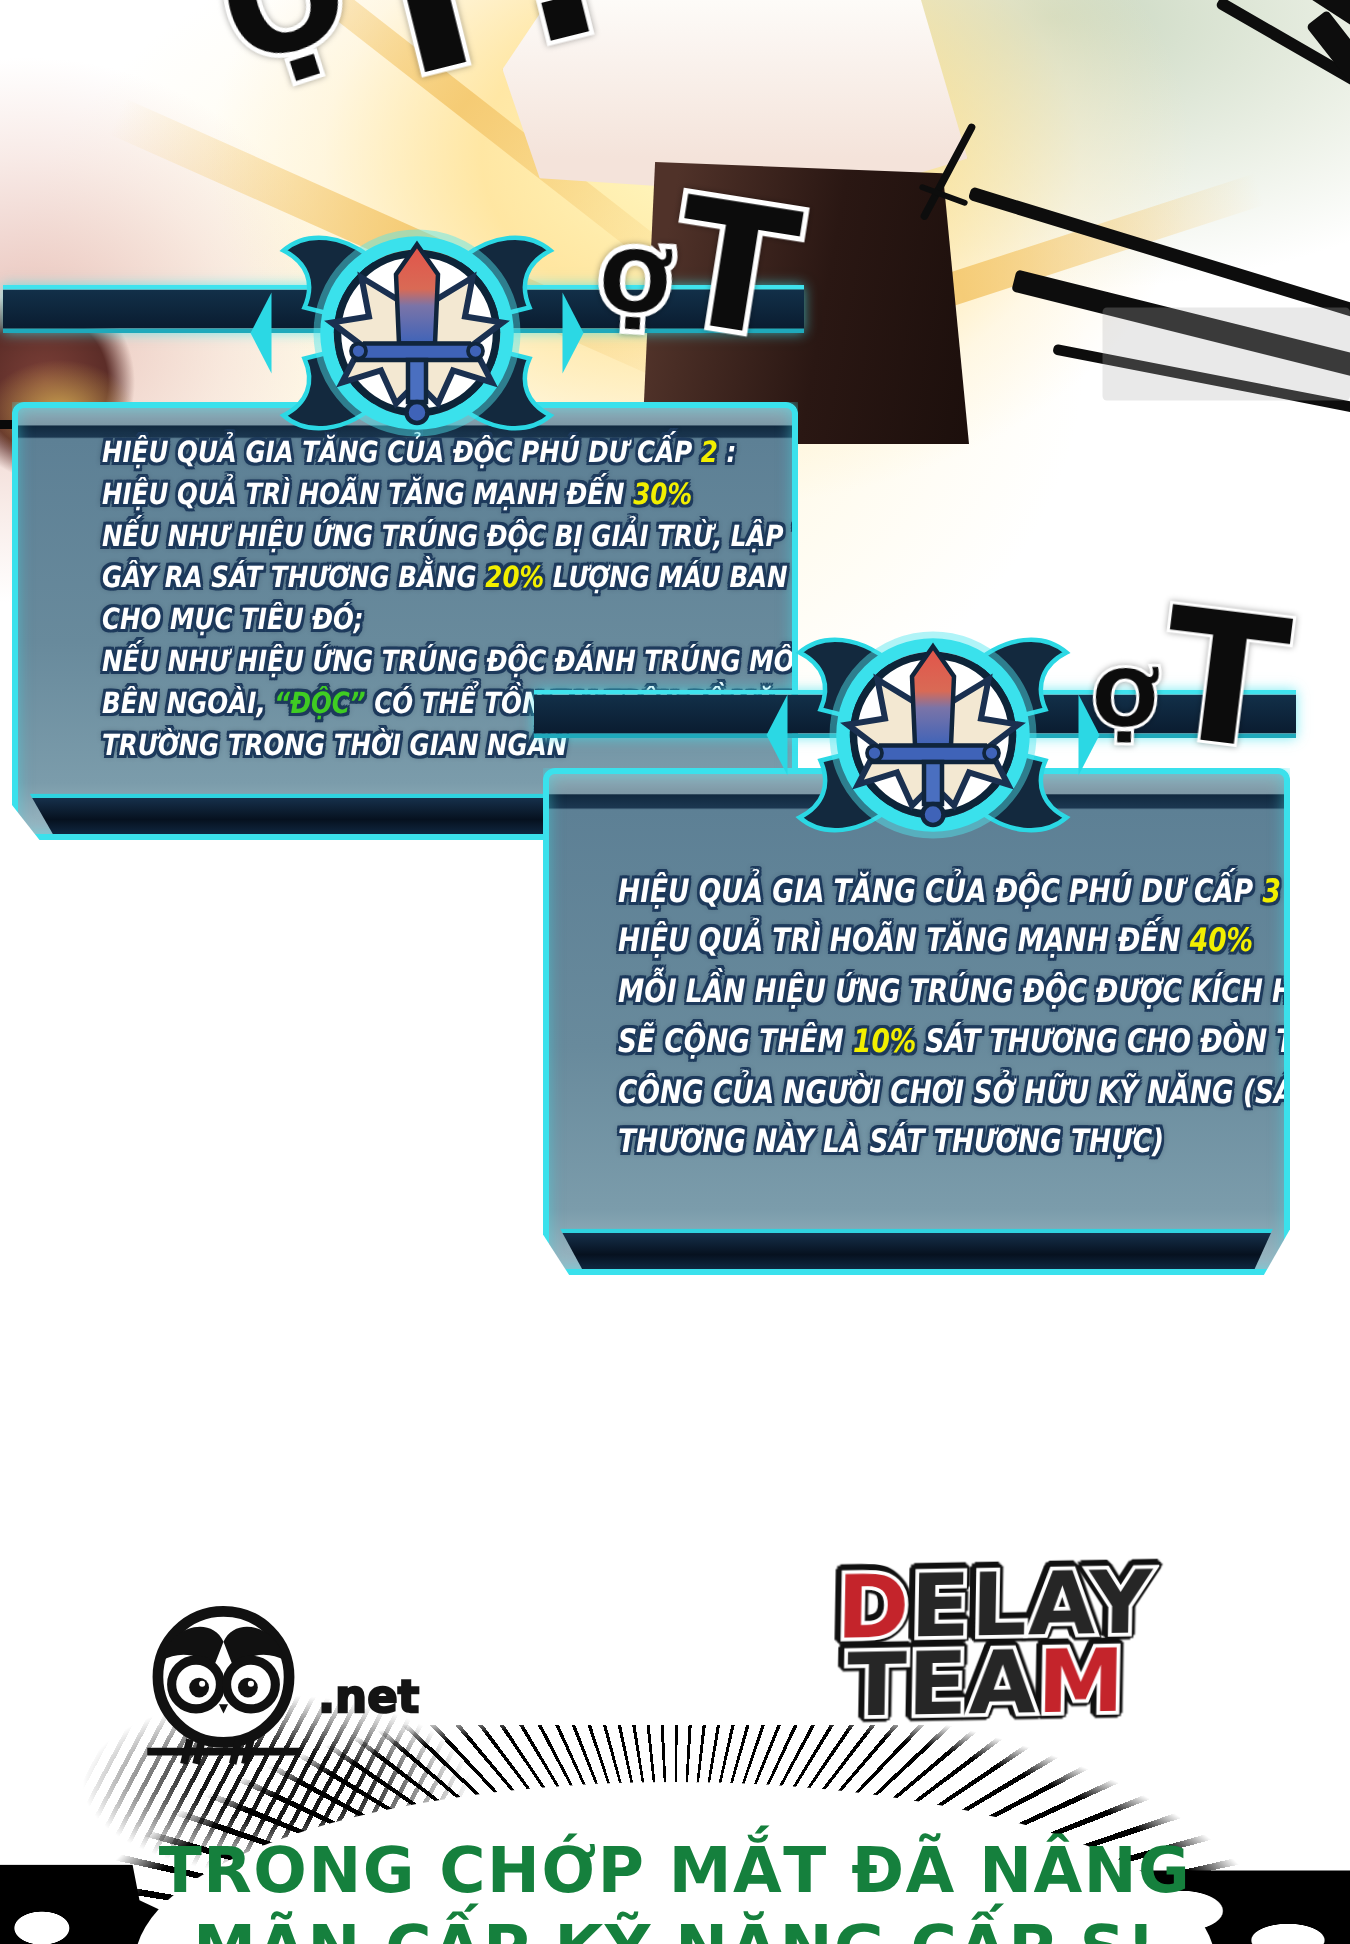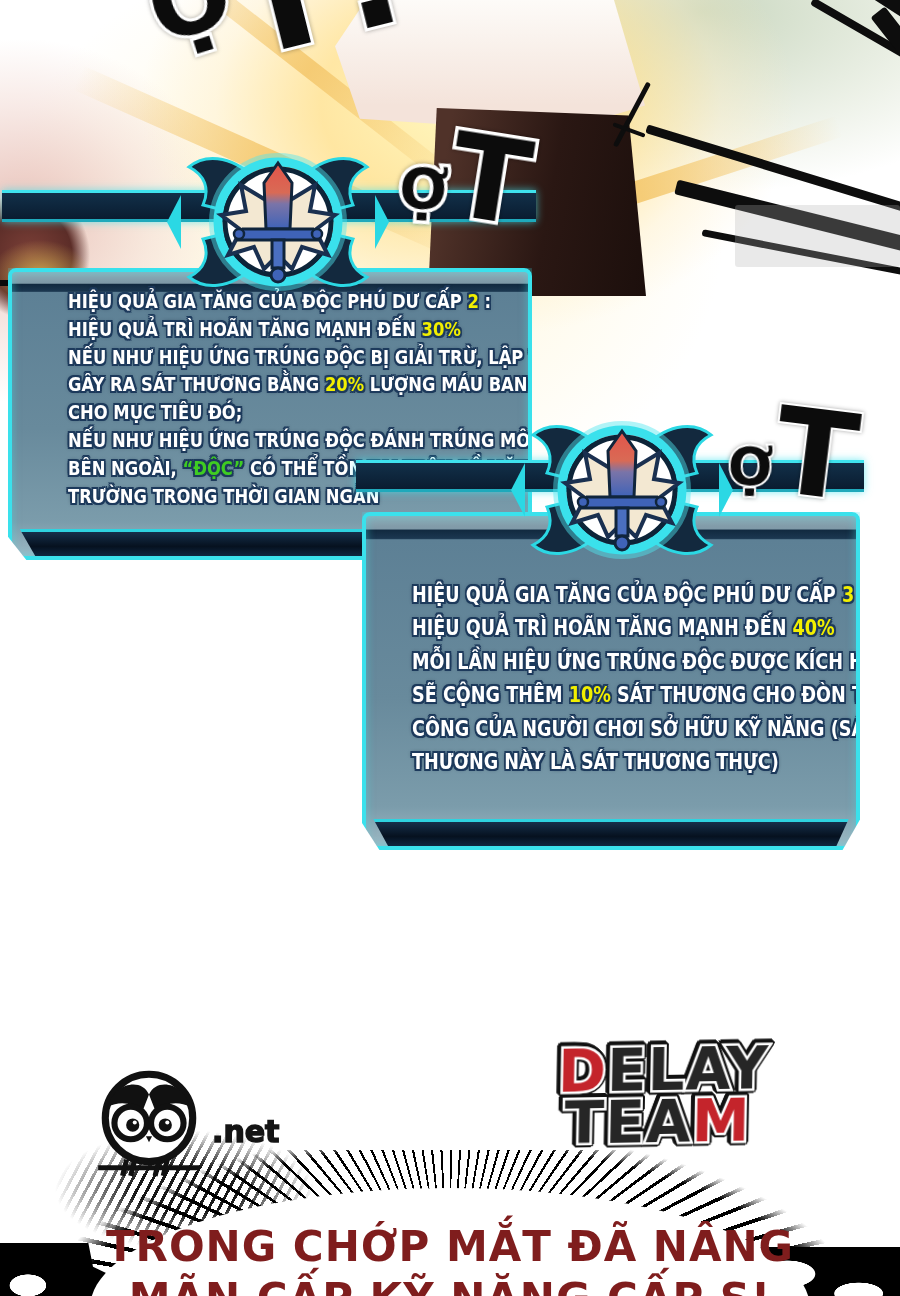--- a/index.html
+++ b/index.html
@@ -33,21 +33,21 @@
   .sfx-top{left:150px;top:-78px;font-size:150px;transform:rotate(-14deg);-webkit-text-stroke:6px #fff;}
   .sfx-top .sm{font-size:96px;transform:translateY(-18px) rotate(-4deg);}
   .sfx-mid{left:402px;top:118px;transform:rotate(9deg);}
   .sfx-mid .sm{font-size:56px;}
   .sfx-mid .bg{font-size:116px;}
   .sfx-low{left:730px;top:392px;transform:rotate(7deg);-webkit-text-stroke:4px #fff;}
   .sfx-low .sm{font-size:52px;}
   .sfx-low .bg{font-size:120px;}
 
   
-  .skill-box{position:absolute;}
+  .skill-box{position:absolute;font-style:italic;}
   .wing-bar{position:absolute;left:-6px;right:-4px;height:26px;background:linear-gradient(180deg,#123049,#0a1c30);
             border-top:3px solid #3fe3ee;border-bottom:3px solid #1fa9bb;box-shadow:0 0 8px rgba(63,227,238,.7);}
   .panel{position:absolute;inset:0;border:4px solid #3ae1ec;border-radius:8px;
          box-shadow:0 0 12px rgba(63,227,238,.85), inset 0 0 10px rgba(63,227,238,.5);
          background:linear-gradient(180deg,#93abb6 0%,#7e99a7 4%,#11293f 4.2%,#1b3750 6.8%,#5d8095 7.2%,#688a9c 55%,#7b9cab 88%,#9db9c4 100%);
          clip-path:polygon(0 0,100% 0,100% 91%,96.5% 100%,3.5% 100%,0 92%);overflow:hidden;}
   .panel .bottom-face{position:absolute;left:0;right:0;bottom:0;height:24px;
          background:linear-gradient(180deg,#16304b,#06111f 60%,#0f2740);border-top:3px solid #2fd3e0;
          clip-path:polygon(1.5% 0,98.5% 0,96% 100%,4.5% 100%);}
   .skill-text{position:absolute;font-weight:700;}
@@ -88,21 +88,21 @@
     -webkit-mask-image:radial-gradient(ellipse 430px 200px at 50% 118%, transparent 60%, #000 66%, #000 88%, transparent 96%);
     mask-image:radial-gradient(ellipse 430px 200px at 50% 118%, transparent 60%, #000 66%, #000 88%, transparent 96%);}
   .bubble{left:90px;top:1188px;width:720px;height:240px;background:#fff;border-radius:50%;}
   .corner-l{left:0;top:1243px;width:155px;height:53px;background:
     radial-gradient(30px 18px at 18% 80%, #fff 60%, transparent 62%), #000;
     clip-path:polygon(0 0,57% 0,60% 45%,100% 100%,0 100%);}
   .corner-r{left:712px;top:1247px;width:188px;height:49px;background:
     radial-gradient(46px 22px at 40% 55%, #fff 60%, transparent 62%),
     radial-gradient(40px 18px at 78% 95%, #fff 60%, transparent 62%),
     radial-gradient(22px 14px at 8% 25%, #fff 60%, transparent 62%), #000;}
-  .caption{left:0;width:900px;text-align:center;font-weight:700;color:#7f1d1d;font-size:42px;letter-spacing:1px;white-space:nowrap;}
+  .caption{left:0;width:900px;text-align:center;font-weight:700;color:#15803d;font-size:42px;letter-spacing:1px;white-space:nowrap;}
   .cap1{top:1222px;} .cap2{top:1274px;}
 </style>
 </head>
 <body>
 
 <div class="page">
 
   <div class="abs top-art">
     <div class="ray" style="left:60px;top:150px;width:420px;height:26px;transform:rotate(24deg);"></div>
     <div class="ray" style="left:120px;top:60px;width:380px;height:18px;transform:rotate(38deg);"></div>

